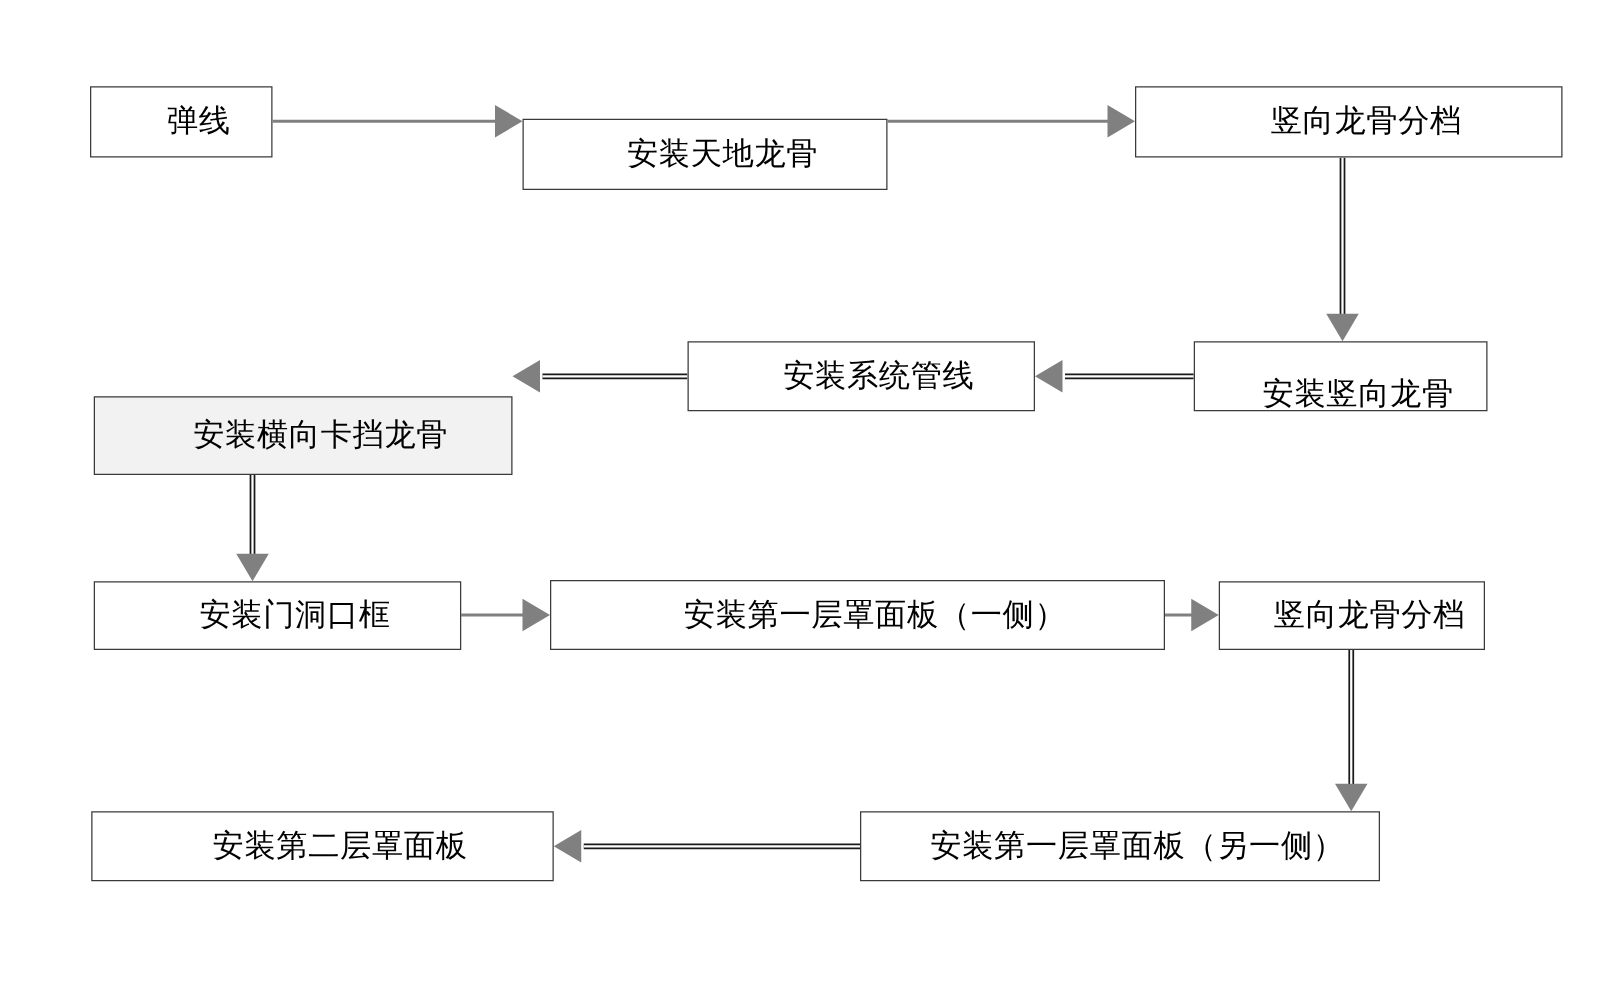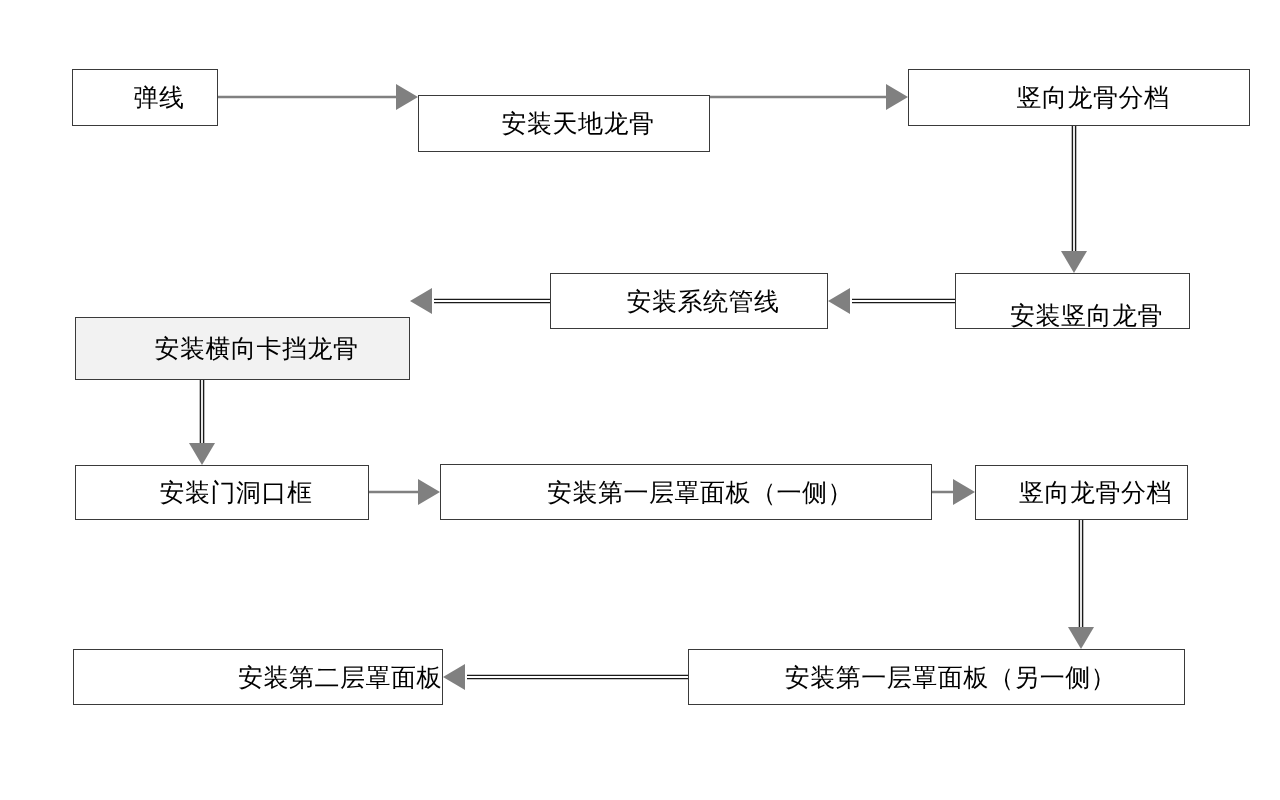--- a/index.html
+++ b/index.html
@@ -144,21 +144,21 @@
       </div>
       <div class="node" style="left: 75px; top: 465px; width: 294px; height: 55px;">
         <span class="node-label">安装门洞口框</span>
       </div>
       <div class="node" style="left: 440px; top: 464px; width: 492px; height: 56px;">
         <span class="node-label">安装第一层罩面板（一侧）</span>
       </div>
       <div class="node" style="left: 975px; top: 465px; width: 213px; height: 55px;">
         <span class="node-label">竖向龙骨分档</span>
       </div>
-      <div class="node" style="left: 688px; top: 649px; width: 497px; height: 56px;">
+      <div class="node" style="left: 688px; top: 649px; width: 416px; height: 56px;">
         <span class="node-label">安装第一层罩面板（另一侧）</span>
       </div>
-      <div class="node" style="left: 73px; top: 649px; width: 370px; height: 56px; justify-content: flex-end;">
+      <div class="node" style="left: 73px; top: 649px; width: 370px; height: 56px;">
         <span class="node-label">安装第二层罩面板</span>
       </div>
     </div>
 
 </div>
 
 </body></html>

